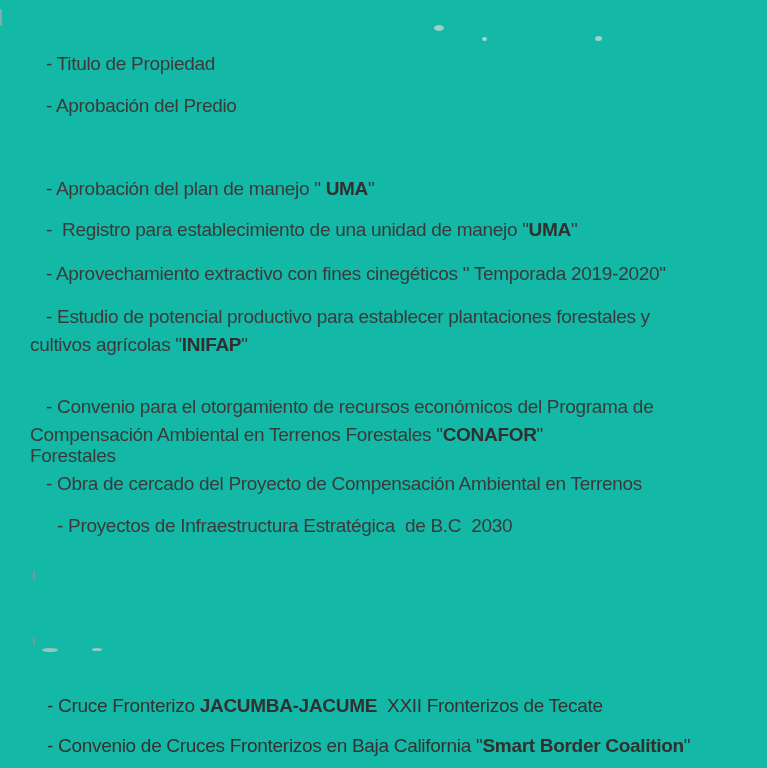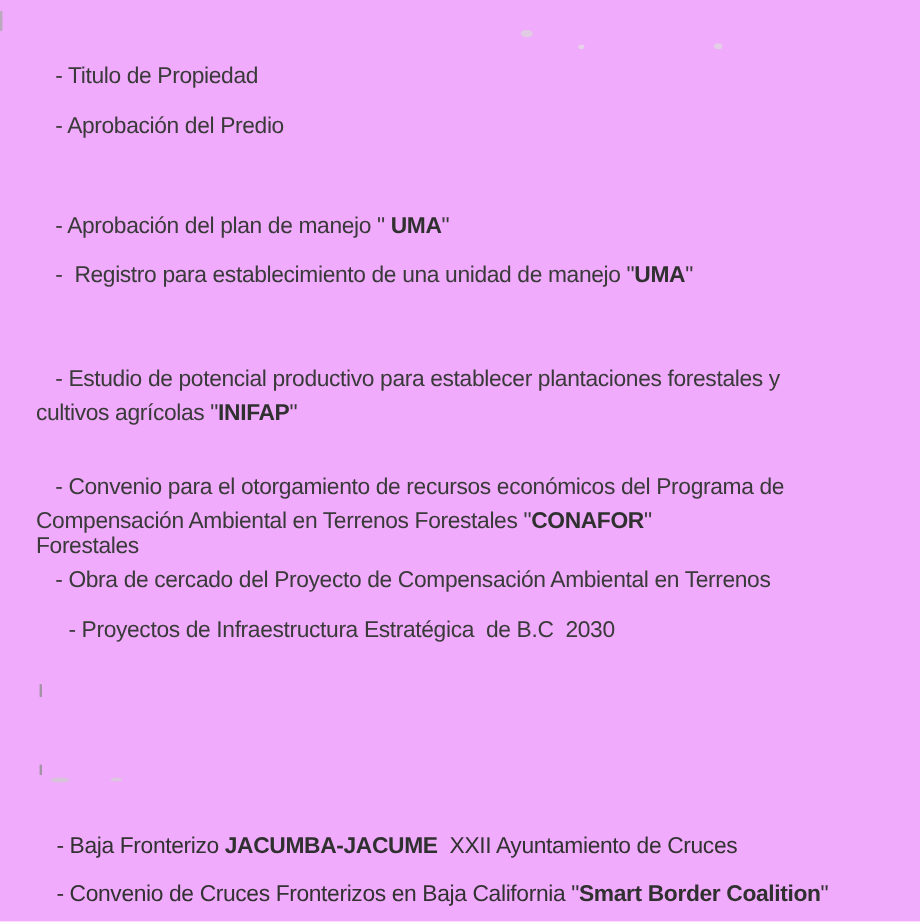--- a/index.html
+++ b/index.html
@@ -4,21 +4,21 @@
 <style>
   html, body {
     margin: 0;
     padding: 0;
     background: #ffffff;
   }
   .page {
     position: relative;
     width: 767px;
     height: 768px;
-    background: #f0abfc;
+    background: #14b8a6;
     overflow: hidden;
     font-family: "Liberation Sans", "DejaVu Sans", sans-serif;
     color: #3a3a3a;
   }
   .item {
     position: absolute;
     left: 30px;
     right: 8px;
     font-size: 19px;
     line-height: 28px;
@@ -71,20 +71,23 @@
   </p>
 
   <p class="item" style="top:156px">
     <span class="ln ind"><span>- Aprobación del plan de manejo " </span><span class="b">UMA</span><span>"</span></span>
   </p>
 
   <p class="item" style="top:197px">
     <span class="ln ind"><span>-  Registro para establecimiento de una unidad de manejo "</span><span class="b">UMA</span><span>"</span></span>
   </p>
 
+  <p class="item" style="top:241px">
+    <span class="ln ind"><span>- Aprovechamiento extractivo con fines cinegéticos " Temporada 2019-2020"</span></span>
+  </p>
 
   <p class="item" style="top:284px">
     <span class="ln ind"><span>- Estudio de potencial productivo para establecer plantaciones forestales y</span></span>
     <span class="ln"><span>cultivos agrícolas "</span><span class="b">INIFAP</span><span>"</span></span>
   </p>
 
   <p class="item" style="top:374px">
     <span class="ln ind"><span>- Convenio para el otorgamiento de recursos económicos del Programa de</span></span>
     <span class="ln"><span>Compensación Ambiental en Terrenos Forestales "</span><span class="b">CONAFOR</span><span>"</span></span>
   </p>
@@ -92,20 +95,20 @@
   <p class="item" style="top:423px">
     <span class="ln"><span>Forestales</span></span>
     <span class="ln ind"><span>- Obra de cercado del Proyecto de Compensación Ambiental en Terrenos</span></span>
   </p>
 
   <p class="item" style="top:493px">
     <span class="ln ind-lg"><span>- Proyectos de Infraestructura Estratégica  de B.C  2030</span></span>
   </p>
 
   <p class="item dark" style="top:673px">
-    <span class="ln ind-sm"><span>- Baja Fronterizo </span><span class="b">JACUMBA-JACUME</span><span>  XXII Ayuntamiento de Cruces</span></span>
+    <span class="ln ind-sm"><span>- Cruce Fronterizo </span><span class="b">JACUMBA-JACUME</span><span>  XXII Fronterizos de Tecate</span></span>
   </p>
 
   <p class="item dark" style="top:713px">
     <span class="ln ind-sm"><span>- Convenio de Cruces Fronterizos en Baja California "</span><span class="b">Smart Border Coalition</span><span>"</span></span>
   </p>
 
 </div>
 
 </body></html>

